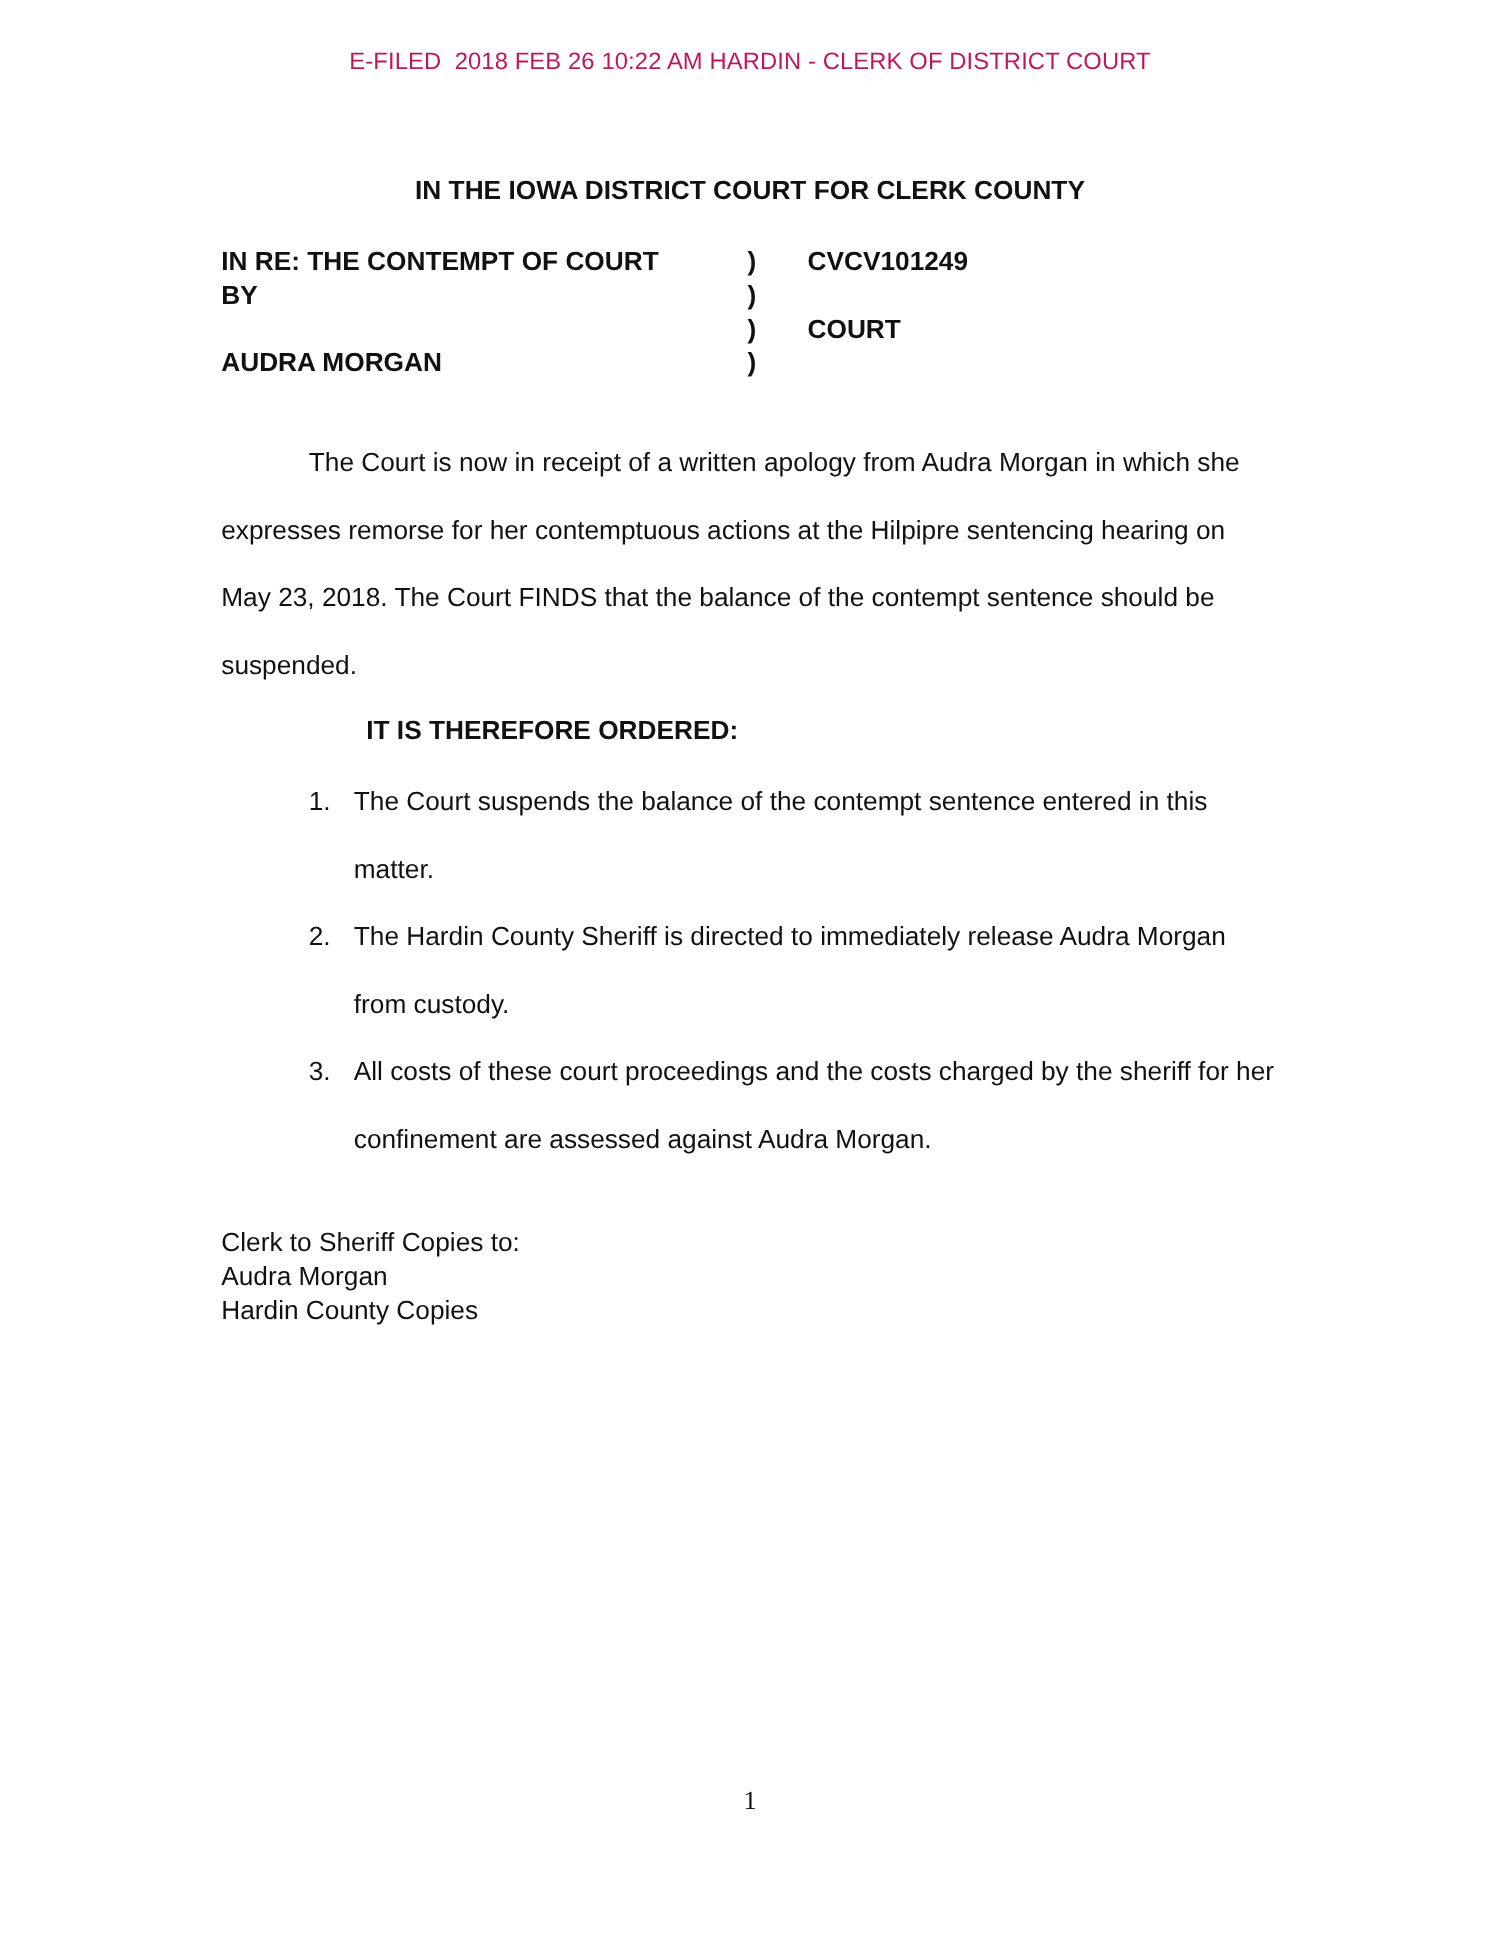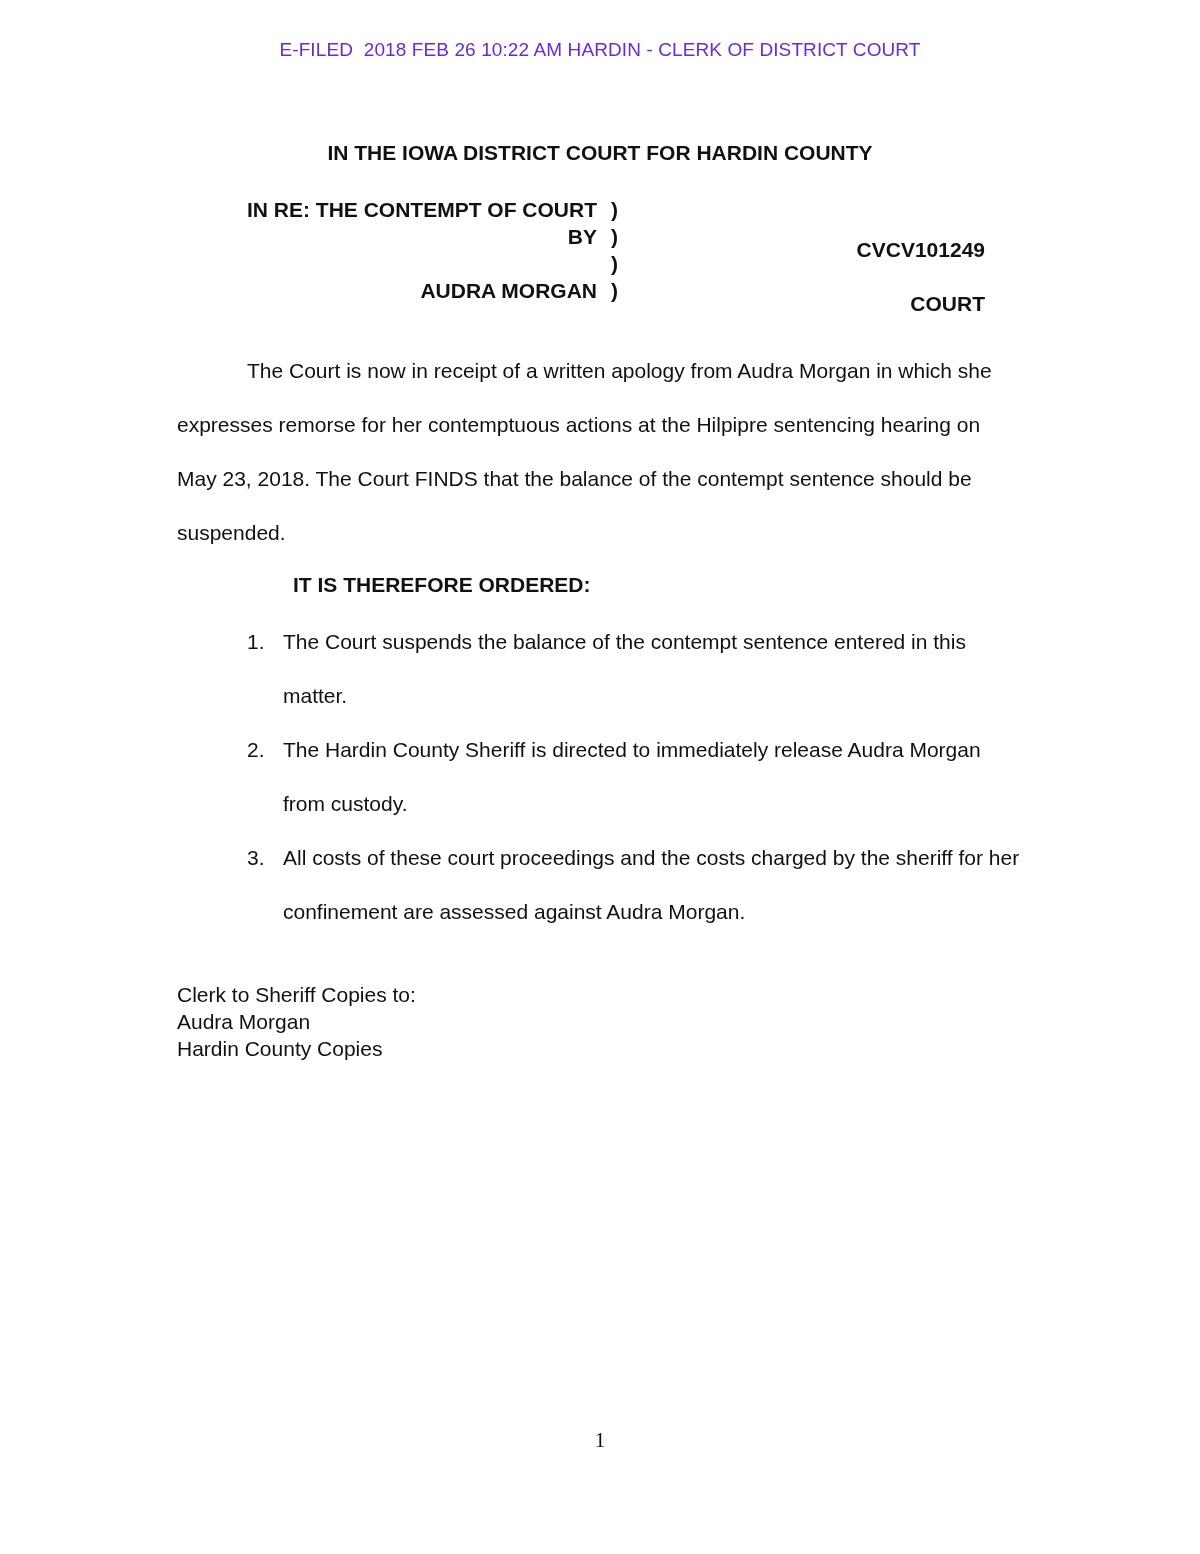--- a/index.html
+++ b/index.html
@@ -1,31 +1,31 @@
 <!DOCTYPE html>
 <html><head>
   <meta charset="utf-8">
   <style>
     html, body { margin: 0; padding: 0; background: #ffffff; }
     body { width: 1200px; height: 1554px; position: relative; overflow: hidden; color: #111; }
     .stamp {
       position: absolute; top: 39px; left: 0; width: 1200px; text-align: center;
-      font-family: "Liberation Sans", sans-serif; font-size: 19px; color: #6d28d9; letter-spacing: 0.1px;
+      font-family: "Liberation Sans", sans-serif; font-size: 19px; color: #be185d; letter-spacing: 0.1px;
       white-space: pre;
     }
     .court {
       position: absolute; top: 141px; left: 0; width: 1200px; text-align: center;
       font-family: "Liberation Sans", sans-serif; font-weight: bold; font-size: 21px;
     }
     .caption { position: absolute; top: 196px; left: 177px; width: 840px;
       font-family: "Liberation Sans", sans-serif; font-weight: bold; font-size: 21px; line-height: 27px; }
     .cap-left { position: absolute; left: 0; top: 0; width: 420px; }
     .cap-paren { position: absolute; left: 421px; top: 0; width: 20px; }
-    .cap-right { position: absolute; left: 508px; top: 0; width: 300px; margin-top: 40px; }
-    .cap-line { height: 27px; white-space: nowrap; text-align: right; }
+    .cap-right { position: absolute; left: 469px; top: 0; width: 300px; }
+    .cap-line { height: 27px; white-space: nowrap; }
     .body-text {
       position: absolute; left: 177px; width: 840px;
       font-family: "Liberation Sans", sans-serif; font-size: 21px; line-height: 54px;
     }
     .para { top: 344px; }
     .para .indent { display: inline-block; width: 70px; }
     .ordered-head { position: absolute; top: 573px; left: 247px;
       font-family: "Liberation Sans", sans-serif; font-weight: bold; font-size: 21px; margin-left: 46px; }
     .order-list { position: absolute; top: 615px; left: 247px; width: 780px;
       font-family: "Liberation Sans", sans-serif; font-size: 21px; line-height: 54px; }
@@ -34,21 +34,21 @@
     .copies { position: absolute; top: 981px; left: 177px;
       font-family: "Liberation Sans", sans-serif; font-size: 21px; line-height: 27px; }
     .pagenum { position: absolute; top: 1428px; left: 0; width: 1200px; text-align: center;
       font-family: "Liberation Serif", serif; font-size: 21px; }
   </style>
 </head>
 <body>
 
 <div class="stamp">E-FILED  2018 FEB 26 10:22 AM HARDIN - CLERK OF DISTRICT COURT</div>
 
-<div class="court">IN THE IOWA DISTRICT COURT FOR HARDIN COUNTY</div>
+<div class="court">IN THE IOWA DISTRICT COURT FOR CLERK COUNTY</div>
 
 <div class="caption">
   <div class="cap-left">
     <div class="cap-line">IN RE: THE CONTEMPT OF COURT</div>
     <div class="cap-line">BY</div>
     <div class="cap-line"></div>
     <div class="cap-line">AUDRA MORGAN</div>
   </div>
   <div class="cap-paren">
     <div class="cap-line">)</div>

